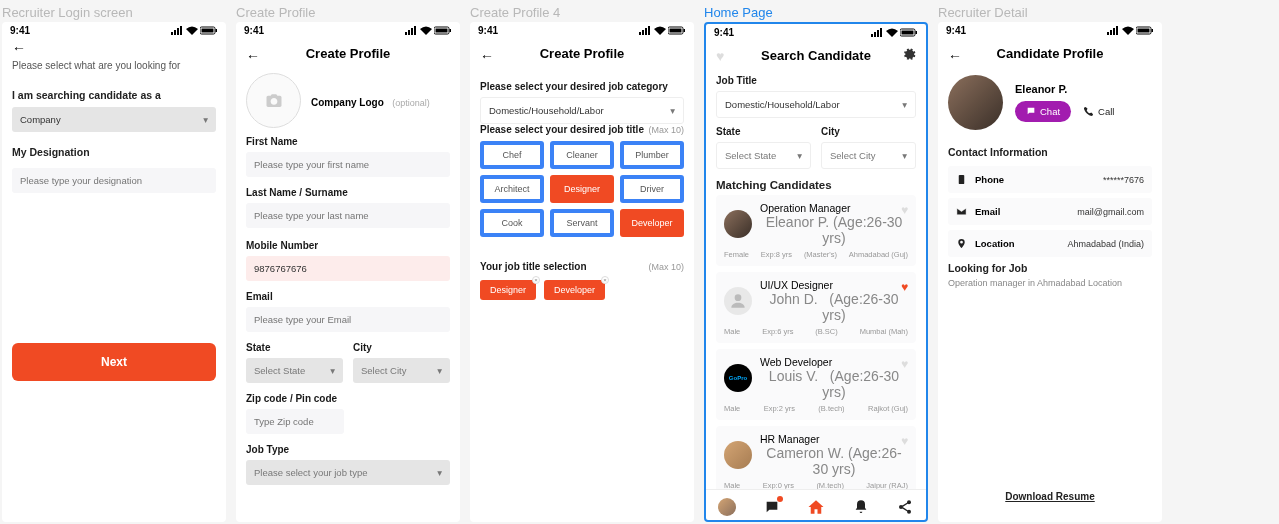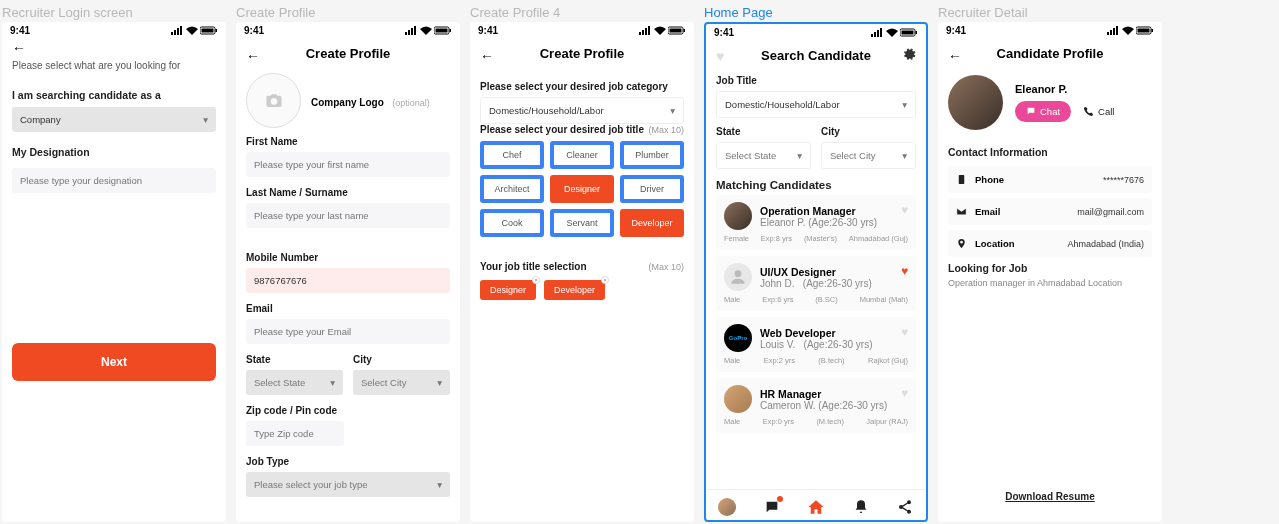--- a/index.html
+++ b/index.html
@@ -35,29 +35,29 @@
 .tag { background: #f04a23; color: #fff; border-radius: 3px; padding: 5px 10px; font-size: 9px; position: relative; }
 .tag-close { position: absolute; top: -4px; right: -4px; width: 8px; height: 8px; background: #fff; border: 1px solid #ddd; border-radius: 50%; font-size: 6px; display: flex; align-items: center; justify-content: center; color: #888; }
 .logo-circle { width: 55px; height: 55px; border-radius: 50%; border: 1px solid #ddd; display: flex; align-items: center; justify-content: center; background: #fafafa; }
 .candidate-card { background: #fafafb; border-radius: 4px; padding: 7px 8px; margin-bottom: 6px; position: relative; }
 .candidate-top { display: flex; gap: 8px; align-items: center; }
 .avatar { width: 28px; height: 28px; border-radius: 50%; background: #ccc; flex-shrink: 0; }
 .avatar.img1 { background: linear-gradient(135deg, #8b6f5c, #3a2f28); }
 .avatar.img2 { background: #e8e8e8; display:flex; align-items:center; justify-content:center; }
 .avatar.img3 { background: #000; display:flex; align-items:center; justify-content:center; color:#0af; font-size:6px; font-weight:bold; }
 .avatar.img4 { background: linear-gradient(135deg, #d4a574, #a67c52); }
-.cand-title { font-size: 10.5px; font-weight: 700; }
-.cand-sub { font-size: 10px; color: #888; }
+.cand-title { font-size: 10.5px; font-weight: 400; }
+.cand-sub { font-size: 14px; color: #888; text-align: center; }
 .cand-meta { display: flex; justify-content: space-between; font-size: 7.5px; color: #999; margin-top: 4px; text-align: center; }
 .heart { position: absolute; top: 8px; right: 8px; font-size: 12px; color: #ddd; }
 .heart.active { color: #f04a23; }
 .bottom-nav { border-top: 1px solid #eee; padding: 8px 12px 4px; display: flex; justify-content: space-between; align-items: center; }
 .nav-icon { width: 18px; height: 18px; display: flex; align-items: center; justify-content: center; font-size: 15px; }
 .profile-avatar { width: 55px; height: 55px; border-radius: 50%; background: linear-gradient(135deg, #8b6f5c, #3a2f28); }
-.chat-btn { background: #ec4899; color: #fff; border: none; border-radius: 12px; padding: 5px 11px; font-size: 9.5px; display: inline-flex; align-items: flex-start; gap: 4px; }
+.chat-btn { background: #a21caf; color: #fff; border: none; border-radius: 12px; padding: 5px 11px; font-size: 9.5px; display: inline-flex; align-items: flex-start; gap: 4px; }
 .call-btn { font-size: 9.5px; display: inline-flex; align-items: center; gap: 4px; color: #222; }
 .info-row { background: #fafafb; border-radius: 3px; padding: 8px; display: flex; justify-content: space-between; align-items: center; margin-bottom: 5px; font-size: 9.5px; }
 .info-left { display: flex; align-items: center; gap: 8px; font-weight: 600; }
 .info-right { font-size: 9px; color: #333; }
 .link { color: #222; text-decoration: underline; font-size: 10px; font-weight: 600; text-align: center; }
 .label-row { display: flex; justify-content: space-between; align-items: baseline; }
 </style>
 </head>
 <body>
 
@@ -138,21 +138,21 @@
       </div>
       <div>
         <span style="font-size:10px;font-weight:600">Company Logo</span>
         <span style="font-size:9px;color:#aaa;margin-left:4px">(optional)</span>
       </div>
     </div>
     <div class="sublabel">First Name</div>
     <input class="input" placeholder="Please type your first name" style="">
     <div class="sublabel" style="margin-top:10px">Last Name / Surname</div>
     <input class="input" placeholder="Please type your last name" style="">
-    <div class="sublabel" style="margin-top:24px">Mobile Number</div>
+    <div class="sublabel" style="margin-top:12px">Mobile Number</div>
     <input class="input err" value="9876767676" style="">
     <div class="sublabel" style="margin-top:10px">Email</div>
     <input class="input" placeholder="Please type your Email" style="">
     <div class="row2" style="margin-top:10px">
       <div>
         <div class="sublabel">State</div>
         <div class="select">
                 <span>Select State</span>
                 <span>▾</span>
               </div>

